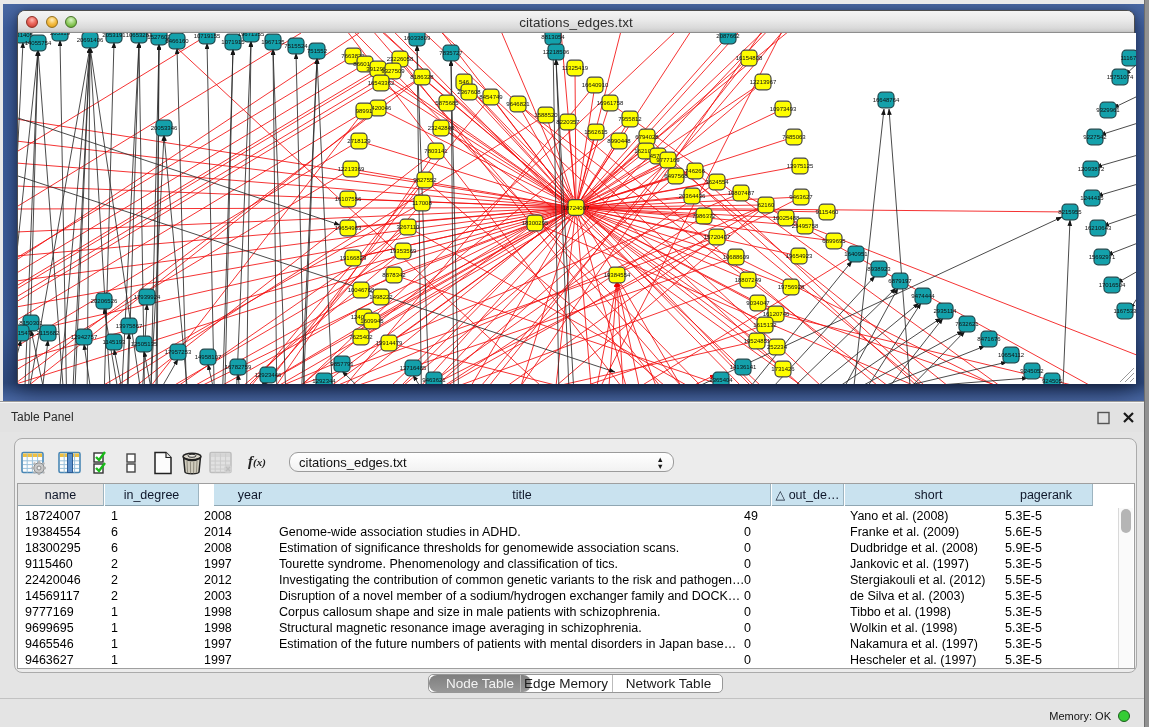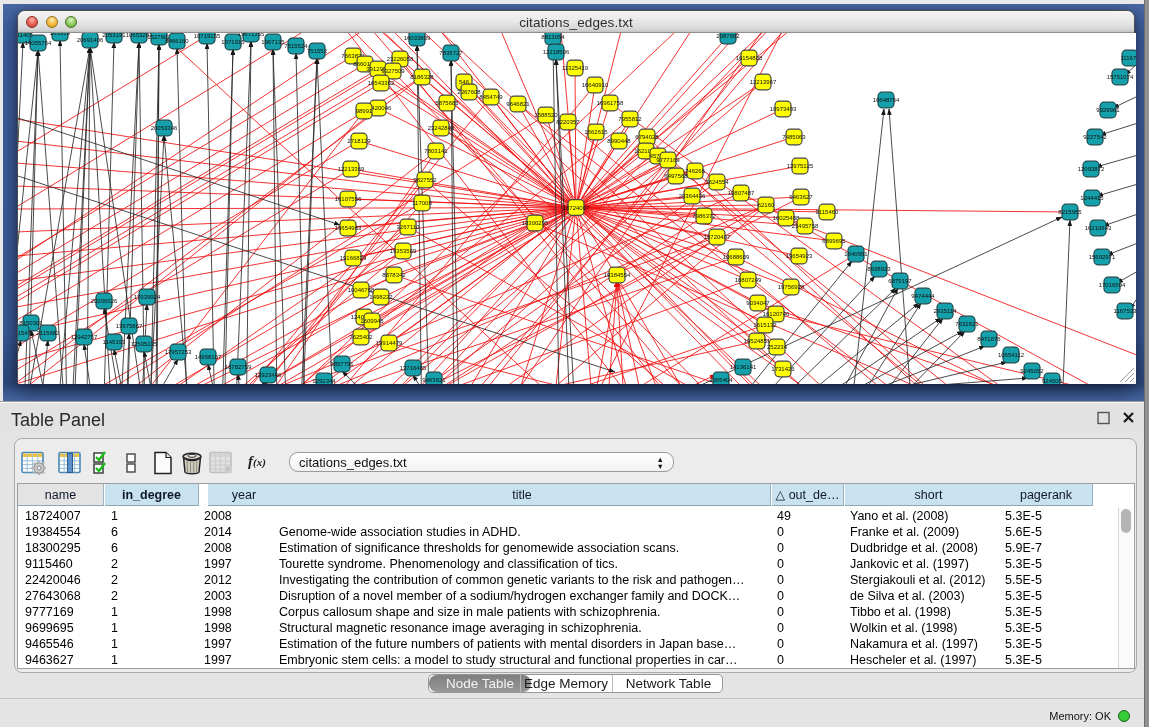--- a/index.html
+++ b/index.html
@@ -21,38 +21,38 @@
 .tl.g { left:47px; background:radial-gradient(circle at 50% 30%, #d9f5c8 0%, #9ad06e 45%, #72b93e 75%, #3f7b1a 100%); border:0.5px solid #47722a;}
 #canvas { position:absolute; left:0; top:22px; width:1118px; height:351px; background:#fff; }
 
 #topstrip { position:absolute; left:0; top:0; width:1149px; height:4px; background:#e9e9e9; }
 #leftstrip { position:absolute; left:0; top:0; width:3px; height:401px; background:#e9e9e9; }
 #rightstrip { position:absolute; right:0; top:0; width:5px; height:727px; background:#919191; border-left:1px solid #6e6e6e; }
 
 #panel { position:absolute; left:0; top:401px; width:1144px; height:326px; background:#e4e4e4; }
 #panelbar { position:absolute; left:0; top:0px; width:100%; height:31px; background:#e2e2e2;
   border-top:1px solid #9a9a9a; box-shadow:inset 0 1px 0 #f6f6f6; }
-#panelbar .t { position:absolute; left:11px; top:8px; font-size:18px; color:#2a2a2a; }
+#panelbar .t { position:absolute; left:11px; top:8px; font-size:12px; color:#2a2a2a; }
 #grip { position:absolute; left:569px; top:2px; width:12px; height:5px; background:#8a8a8a; clip-path:polygon(50% 0,100% 100%,0 100%); opacity:0.7; }
 #container { position:absolute; left:14px; top:37px; width:1123px; height:235px; background:#ececec;
   border:1px solid #ababab; border-radius:8px; }
 .ticon { position:absolute; top:0; }
 #toolbar { position:absolute; left:0px; top:12px; width:100%; height:24px; }
 #dropdown { position:absolute; left:274px; top:13px; width:385px; height:20px; background:linear-gradient(180deg,#ffffff,#f2f2f2);
   border:1px solid #9b9b9b; border-radius:9px; font-size:13px; color:#111; line-height:19px; padding-left:9px; }
 #dropdown .arrows { position:absolute; right:9px; top:2.5px; font-size:7.5px; color:#1a1a1a; line-height:7.5px; letter-spacing:0; }
 #tablewrap { position:absolute; left:2px; top:44px; width:1118px; height:186px; background:#fff;
   border:1px solid #9f9f9f; overflow:hidden; }
 #thead { position:absolute; left:0; top:0; width:100%; height:23px; background:#ffffff; font-size:12.5px; color:#0f172a; }
 #thead .h { position:absolute; top:0; height:22px; line-height:22px; text-align:center; border-right:1px solid #9db4c0; border-bottom:1px solid #8fa6b2; background:#c9e2ef; }
 #tbody { position:absolute; left:0; top:24px; width:100%; height:162px; font-size:12.5px; color:#000; }
 .tr { position:absolute; left:0; width:100%; height:16px; line-height:16px; white-space:nowrap; }
 .c { position:absolute; overflow:hidden; }
 .c0 { left:7px; width:92px; } .c1 { left:93px; width:85px; } .c2 { left:186px; width:70px; }
-.c3 { left:261px; width:492px; } .c4 { left:759px; width:68px; } .c5 { left:832px; width:150px; }
+.c3 { left:261px; width:492px; } .c4 { left:726px; width:68px; } .c5 { left:832px; width:150px; }
 .c6 { left:987px; width:92px; }
 #vscroll { position:absolute; right:1px; top:24px; width:15px; height:161px; background:#fafafa; border-left:1px solid #d9d9d9; }
 #vthumb { position:absolute; left:2px; top:1px; width:10px; height:24px; background:#b5b5b5; border-radius:5px; }
 
 #tabs { position:absolute; left:428px; top:273px; width:295px; height:19px; border:1px solid #979797; border-radius:5px;
   background:#fff; font-size:13.5px; overflow:hidden; }
 #tabs .seg { position:absolute; top:0; height:100%; text-align:center; line-height:18px; color:#1a1a1a; }
 #tabs .sel { background:linear-gradient(180deg,#7f7f7f,#989898); color:#f4f4f4; }
 #status { position:absolute; left:0; top:297px; width:1144px; height:29px; border-top:1px solid #c2c2c2; }
 #status .mem { position:absolute; right:33px; top:11px; font-size:11px; color:#111; }
@@ -715,22 +715,22 @@
             <line x1="16.6" y1="2.5" x2="16.6" y2="21.5" stroke="#b0b0b0"></line>
             <circle cx="19" cy="18" r="4" fill="#bbb"></circle>
             <path d="M17 16 L21 20 M21 16 L17 20" stroke="#999" stroke-width="1.4"></path>
           </svg>
         <div style="position:absolute;left:233px;top:2px;width:30px;height:20px;font-family:'Liberation Serif',serif;font-style:italic;font-weight:bold;font-size:15px;color:#222;">f<span style="font-size:11px;">(x)</span></div>
       </div>
       <div id="dropdown">citations_edges.txt<span class="arrows">▲<br>▼</span></div>
       <div id="tablewrap">
         <div id="thead">
           <div class="h" style="left:0;width:86px;background:#e3e3e3;">name</div>
-          <div class="h" style="left:87px;width:94px;font-weight:bold;">in_degree</div>
-          <div class="h" style="left:190px;width:73px;">year</div>
+          <div class="h" style="left:87px;width:94px;">in_degree</div>
+          <div class="h" style="left:196px;width:73px;">year</div>
           <div class="h" style="left:256px;width:497px;">title</div>
           <div class="h" style="left:754px;width:72px;">△ out_de…</div>
           <div class="h" style="left:827px;width:168px;">short</div>
           <div class="h" style="left:982px;width:93px;">pagerank</div>
         </div>
         <div id="tbody">
             <div class="tr" style="top:0px">
               <span class="c c0">18724007</span>
               <span class="c c1">1</span>
               <span class="c c2">2008</span>
@@ -747,42 +747,42 @@
               <span class="c c5">Franke et al. (2009)</span>
               <span class="c c6">5.6E-5</span>
             </div>
             <div class="tr" style="top:32px">
               <span class="c c0">18300295</span>
               <span class="c c1">6</span>
               <span class="c c2">2008</span>
               <span class="c c3">Estimation of significance thresholds for genomewide association scans.</span>
               <span class="c c4">0</span>
               <span class="c c5">Dudbridge et al. (2008)</span>
-              <span class="c c6">5.9E-7</span>
+              <span class="c c6">5.9E-5</span>
             </div>
             <div class="tr" style="top:48px">
               <span class="c c0">9115460</span>
               <span class="c c1">2</span>
               <span class="c c2">1997</span>
               <span class="c c3">Tourette syndrome. Phenomenology and classification of tics.</span>
               <span class="c c4">0</span>
               <span class="c c5">Jankovic et al. (1997)</span>
               <span class="c c6">5.3E-5</span>
             </div>
             <div class="tr" style="top:64px">
               <span class="c c0">22420046</span>
               <span class="c c1">2</span>
               <span class="c c2">2012</span>
               <span class="c c3">Investigating the contribution of common genetic variants to the risk and pathogen…</span>
               <span class="c c4">0</span>
               <span class="c c5">Stergiakouli et al. (2012)</span>
               <span class="c c6">5.5E-5</span>
             </div>
             <div class="tr" style="top:80px">
-              <span class="c c0">27643068</span>
+              <span class="c c0">14569117</span>
               <span class="c c1">2</span>
               <span class="c c2">2003</span>
               <span class="c c3">Disruption of a novel member of a sodium/hydrogen exchanger family and DOCK…</span>
               <span class="c c4">0</span>
               <span class="c c5">de Silva et al. (2003)</span>
               <span class="c c6">5.3E-5</span>
             </div>
             <div class="tr" style="top:96px">
               <span class="c c0">9777169</span>
               <span class="c c1">1</span>
@@ -807,21 +807,20 @@
               <span class="c c2">1997</span>
               <span class="c c3">Estimation of the future numbers of patients with mental disorders in Japan base…</span>
               <span class="c c4">0</span>
               <span class="c c5">Nakamura et al. (1997)</span>
               <span class="c c6">5.3E-5</span>
             </div>
             <div class="tr" style="top:144px">
               <span class="c c0">9463627</span>
               <span class="c c1">1</span>
               <span class="c c2">1997</span>
-              <span class="c c3">Embryonic stem cells: a model to study structural and functional properties in car…</span>
               <span class="c c4">0</span>
               <span class="c c5">Hescheler et al. (1997)</span>
               <span class="c c6">5.3E-5</span>
             </div>
           </div>
         <div id="vscroll">
             <div id="vthumb"></div>
           </div>
       </div>
     </div>

